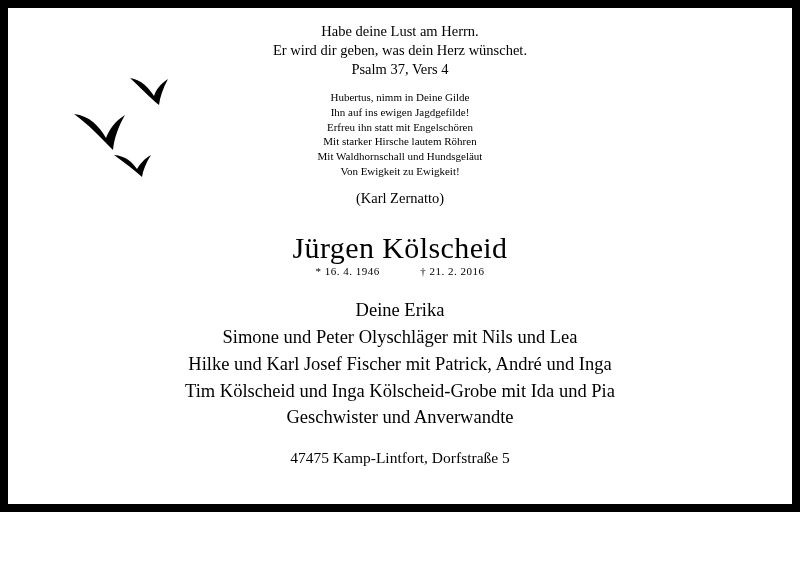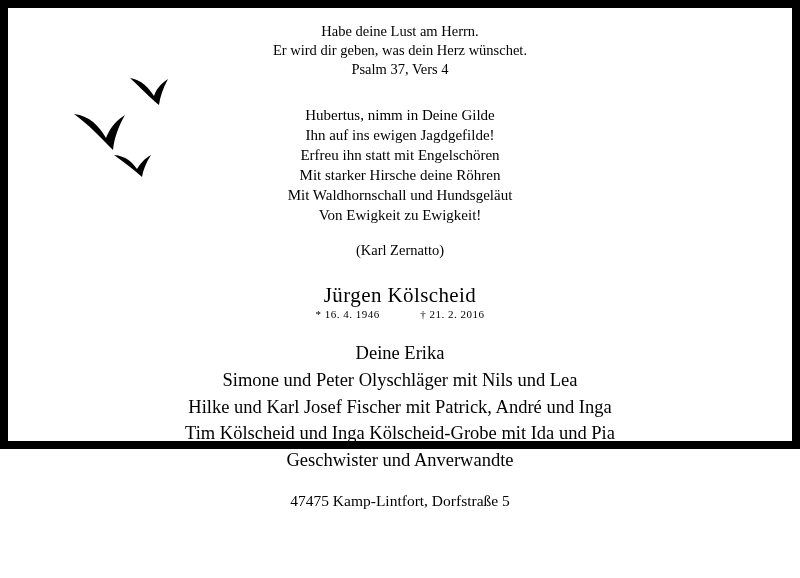--- a/index.html
+++ b/index.html
@@ -10,21 +10,21 @@
   body {
     width: 800px;
     height: 578px;
     font-family: "Liberation Serif", serif;
     color: #000000;
     overflow: hidden;
   }
   .obituary {
     position: relative;
     width: 800px;
-    height: 449px;
+    height: 512px;
     box-sizing: border-box;
     border: 8px solid #000000;
     background: #ffffff;
   }
   .inner {
     position: relative;
     width: 100%;
     height: 100%;
     box-sizing: border-box;
     padding: 14px 36px 10px 36px;
@@ -33,33 +33,33 @@
   .verse-block {
     font-size: 14.5px;
     line-height: 1.32;
     margin: 0;
   }
   .verse-block .line {
     display: block;
   }
   .spacer-sm { height: 11px; }
   .poem-block {
-    font-size: 15px;
+    font-size: 11px;
     line-height: 1.33;
-    margin: 16px;
+    margin: 0;
   }
   .poem-block .line {
     display: block;
   }
   .author {
     font-size: 14.5px;
     margin-top: 12px;
   }
   .name {
-    font-size: 21px;
+    font-size: 30px;
     letter-spacing: 0.4px;
     margin-top: 24px;
     margin-bottom: 0;
     font-weight: normal;
     font-family: "Liberation Serif", serif;
   }
   .dates {
     font-size: 11px;
     letter-spacing: 0.5px;
   }
@@ -105,21 +105,21 @@
       <span class="line">Er wird dir geben, was dein Herz wünschet.</span>
       <span class="line">Psalm 37, Vers 4</span>
     </div>
 
     <div class="spacer-sm"></div>
 
     <div class="poem-block">
       <span class="line">Hubertus, nimm in Deine Gilde</span>
       <span class="line">Ihn auf ins ewigen Jagdgefilde!</span>
       <span class="line">Erfreu ihn statt mit Engelschören</span>
-      <span class="line">Mit starker Hirsche deine Röhren</span>
+      <span class="line">Mit starker Hirsche lautem Röhren</span>
       <span class="line">Mit Waldhornschall und Hundsgeläut</span>
       <span class="line">Von Ewigkeit zu Ewigkeit!</span>
     </div>
 
     <div class="author">(Karl Zernatto)</div>
 
     <div class="name">Jürgen Kölscheid</div>
 
     <div class="dates">
       <span>* 16. 4. 1946</span>

